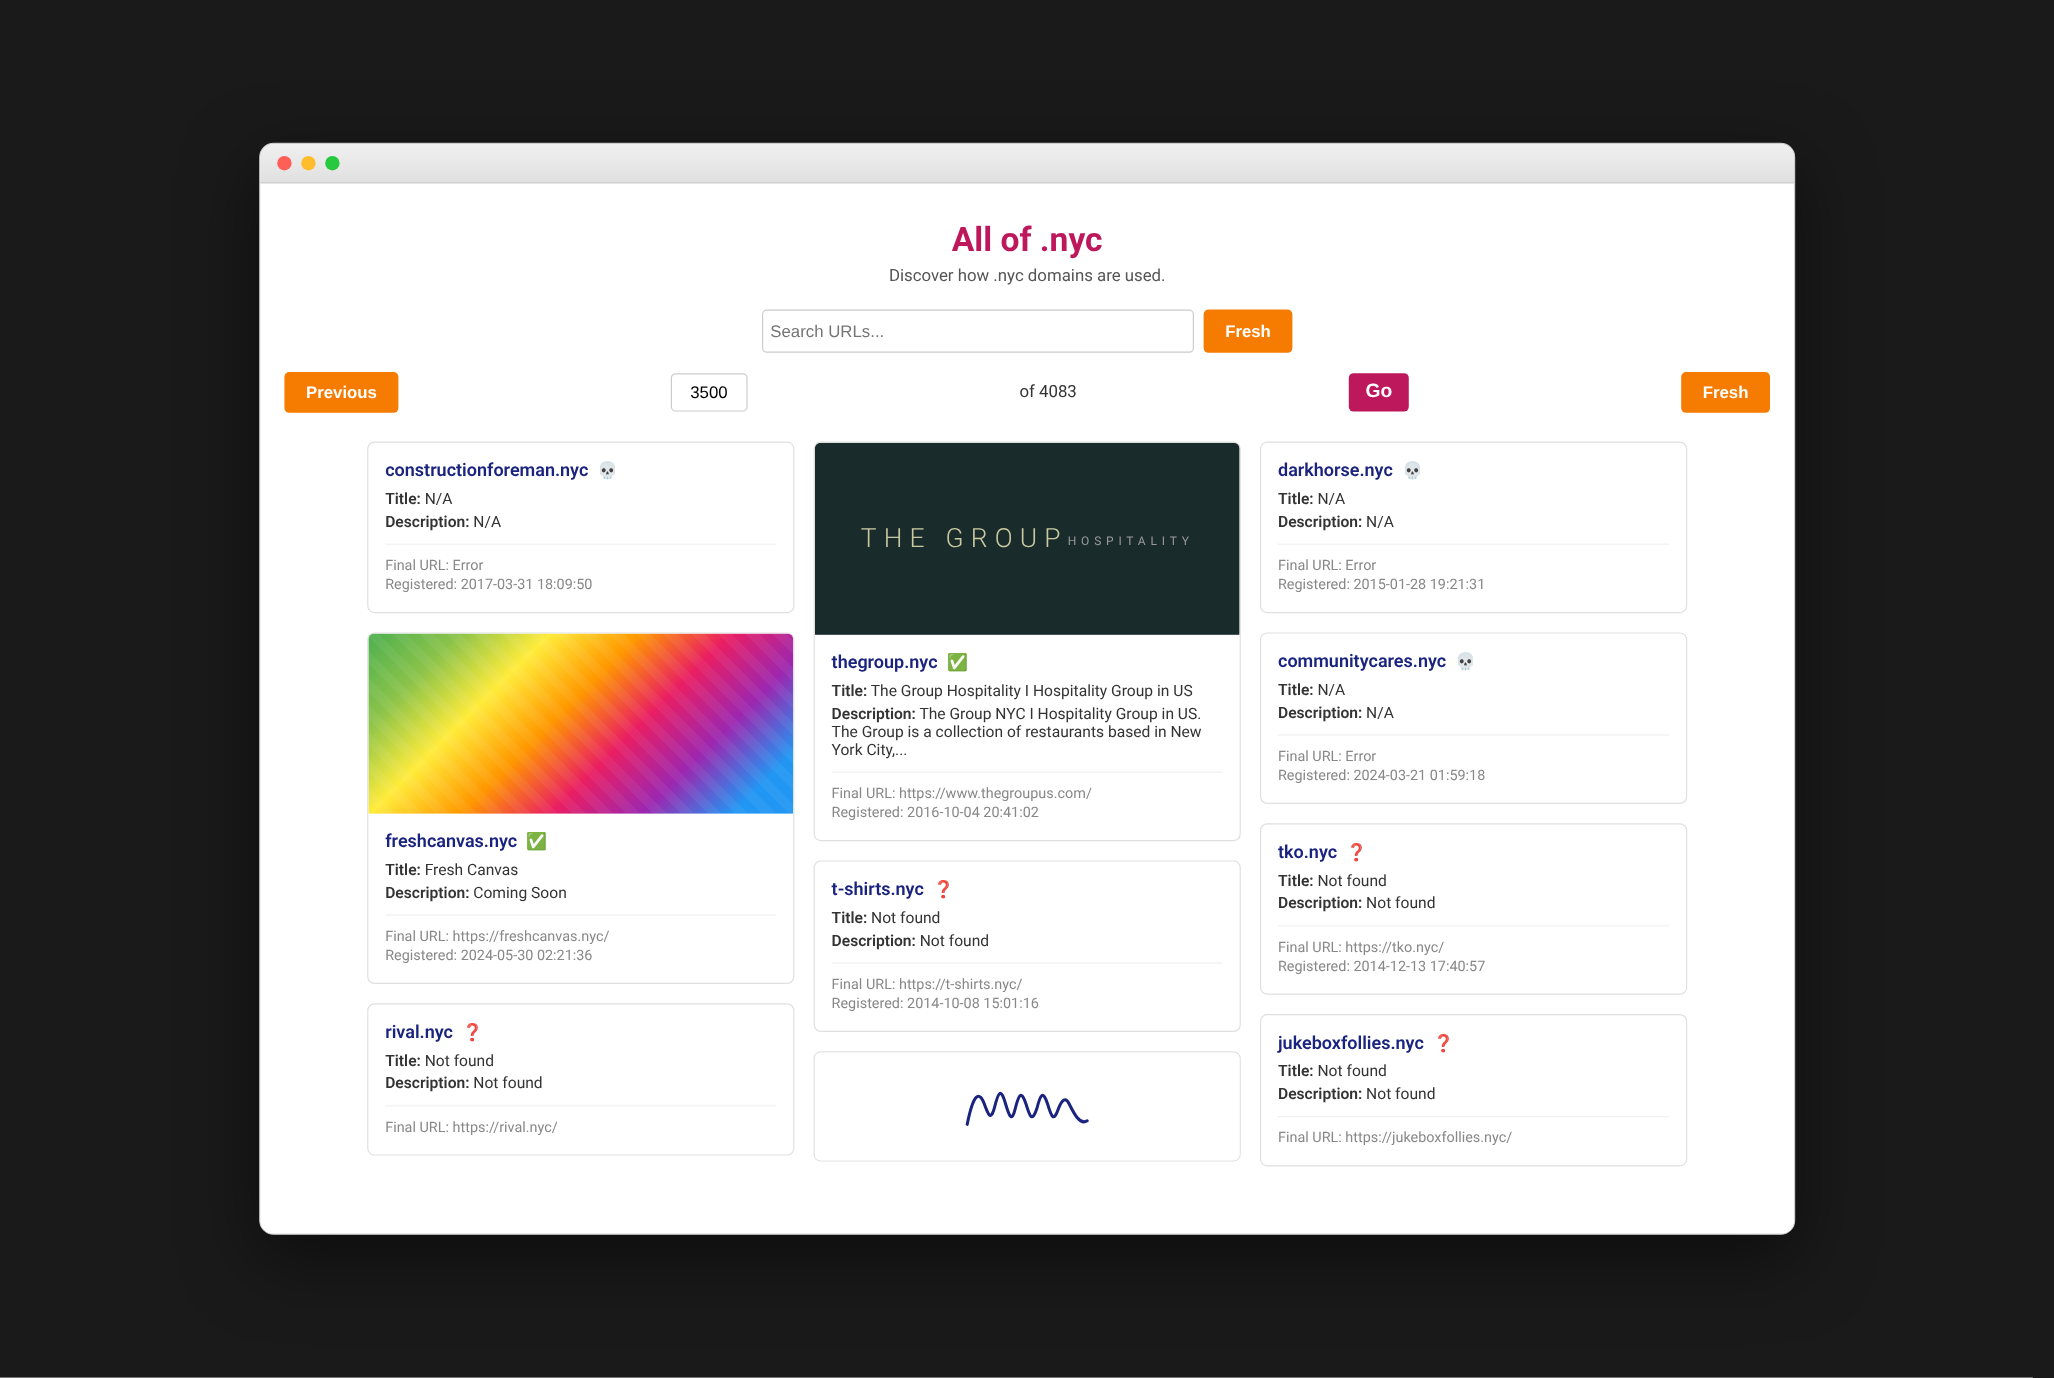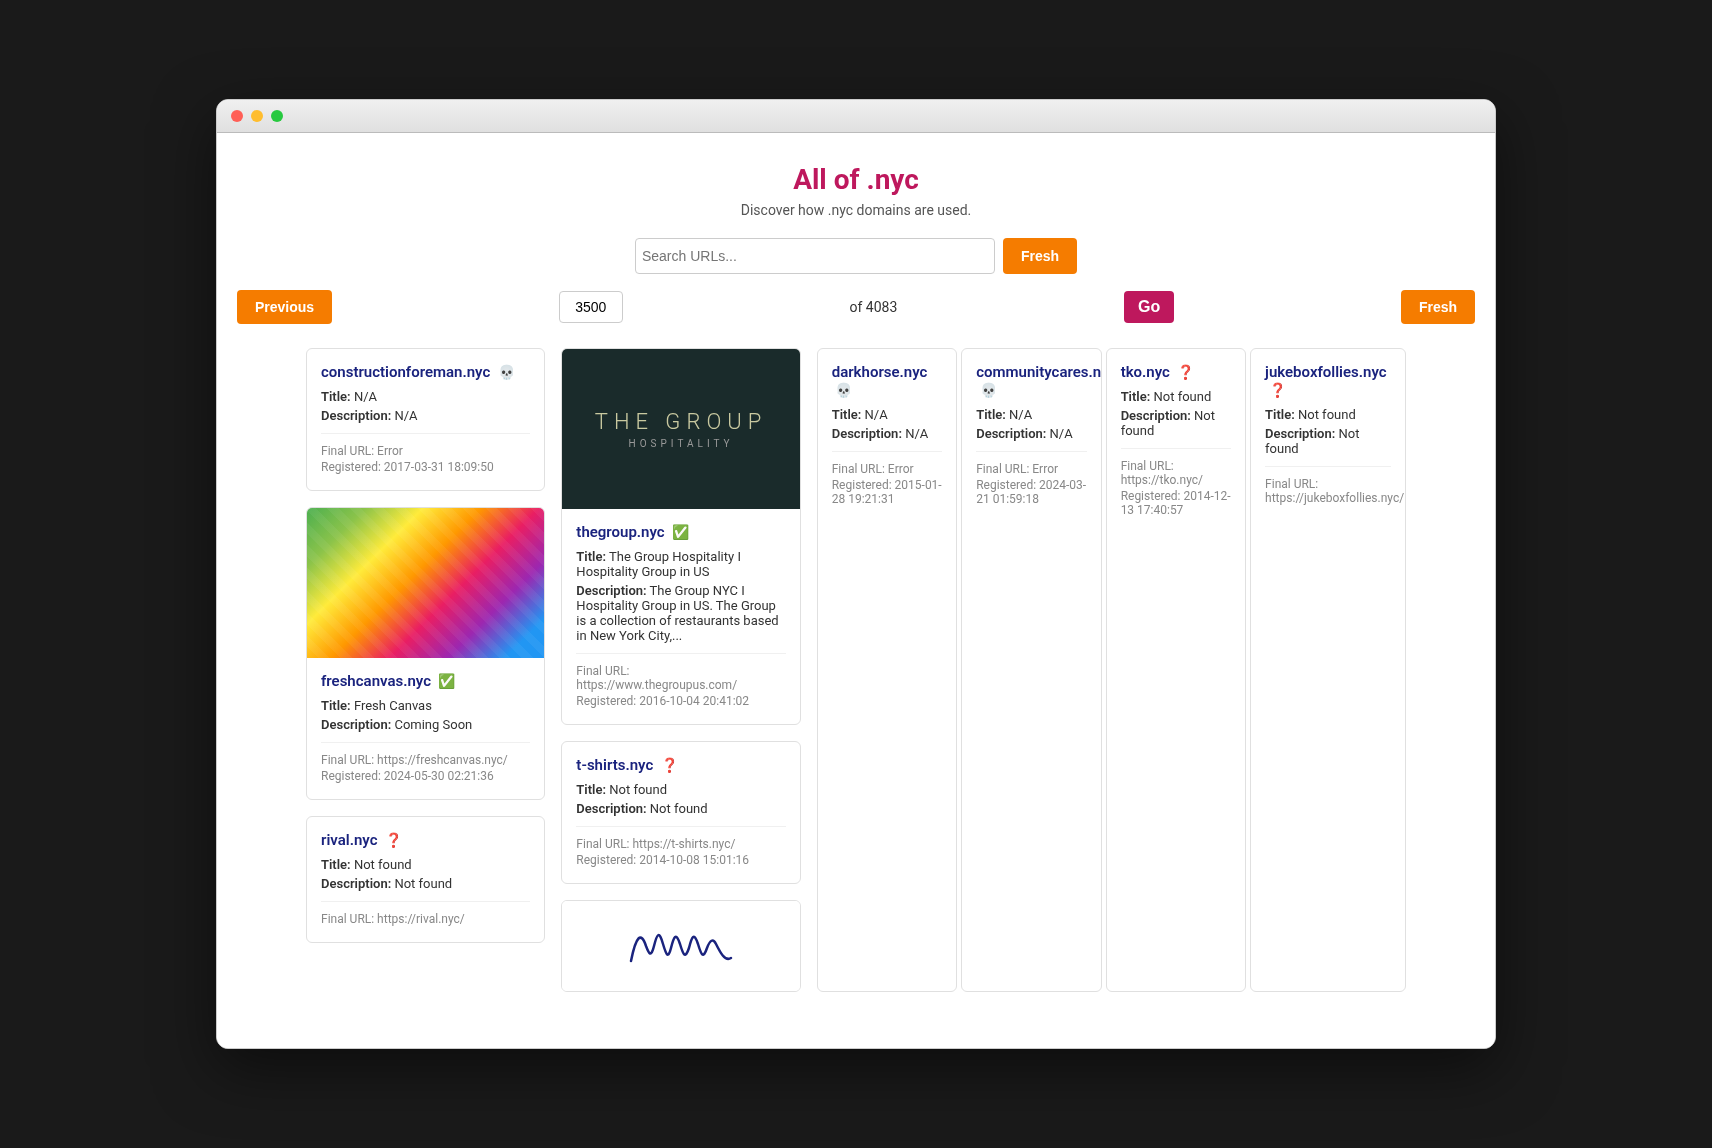--- a/index.html
+++ b/index.html
@@ -174,21 +174,21 @@
     .status-icon {
       font-size: 14px;
       margin-left: 4px;
     }
 
     
     .card-dark-header {
       background: #1a2b2b;
       height: 160px;
       display: flex;
-      flex-direction: column;
+      flex-direction: row;
       justify-content: center;
       align-items: center;
       color: #c9b97a;
     }
 
     .card-dark-header .group-title {
       font-size: 22px;
       font-weight: 300;
       letter-spacing: 6px;
       color: #c9c9a0;
@@ -370,21 +370,21 @@
     </div>
       <div class="card">
 
       <div class="card-signature">
         <svg class="signature-svg" viewBox="0 0 120 60" fill="none" xmlns="http://www.w3.org/2000/svg">
           <path d="M10 45 C15 20, 20 15, 25 30 C28 38, 30 42, 33 30 C36 18, 38 14, 42 28 C45 38, 47 44, 50 32 C53 20, 55 16, 59 28 C62 38, 64 44, 68 32 C71 20, 73 16, 77 28 C80 38, 82 44, 86 32 C89 24, 92 22, 95 28 C99 36, 104 46, 110 42" stroke="#1a237e" stroke-width="2.5" fill="none" stroke-linecap="round" stroke-linejoin="round"></path>
         </svg>
       </div>
       </div>
         </div>
-        <div style="display: flex; flex-direction: row; gap: 4px;">
+        <div style="display: flex; flex-direction: column; gap: 16px;">
     <div class="card">
 
       <div class="card-body">
         <div class="card-domain">
           darkhorse.nyc <span class="status-icon">💀</span>
         </div>
         <div class="card-field">
           <strong>Title:</strong> N/A
         </div>
         <div class="card-field">

